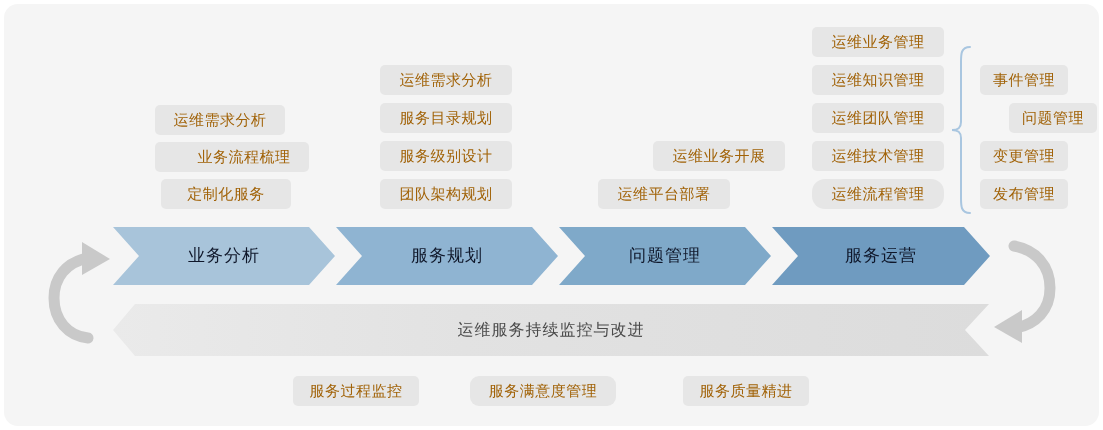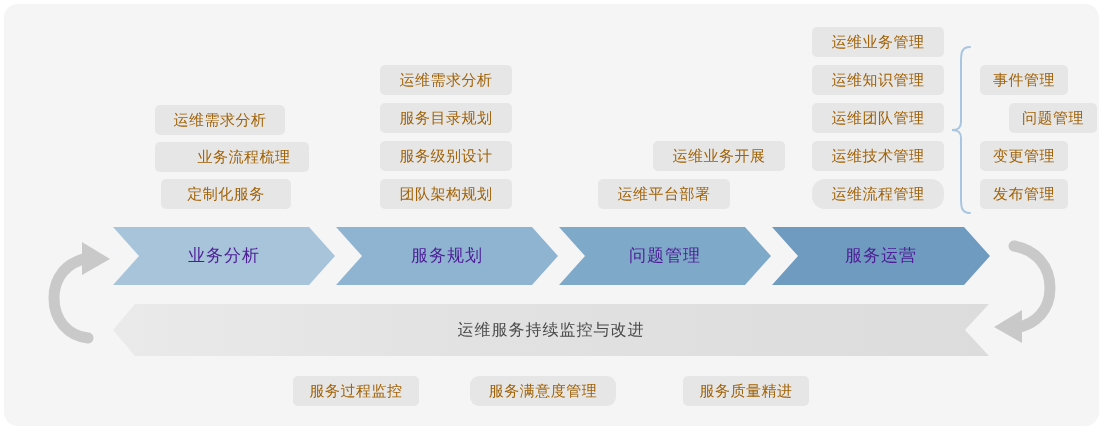--- a/index.html
+++ b/index.html
@@ -41,21 +41,21 @@
   }
   .tag.w130 { width: 130px; }
   .tag.w132 { width: 132px; }
   .tag.w88  { width: 88px; font-family: Liberation Serif, serif; }
   .tag.w126 { width: 126px; }
   
   .chev {
     position: absolute;
     top: 227px;
     height: 58px;
-    color: #4c1d95;
+    color: #0f172a;
     font-size: 17px;
     line-height: 58px;
     text-align: center;
     letter-spacing: 1px;
     clip-path: polygon(0 0, calc(100% - 26px) 0, 100% 50%, calc(100% - 26px) 100%, 0 100%, 26px 50%);
   }
   
   .band {
     position: absolute;
     left: 113px;

